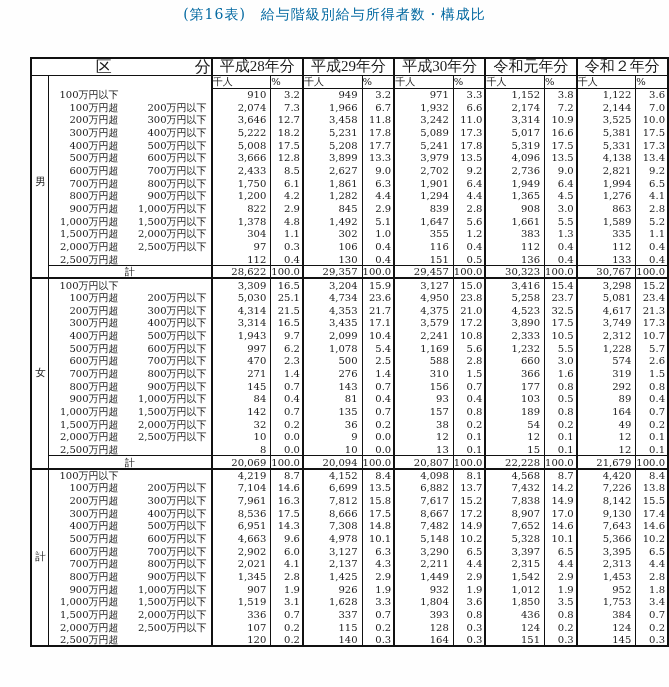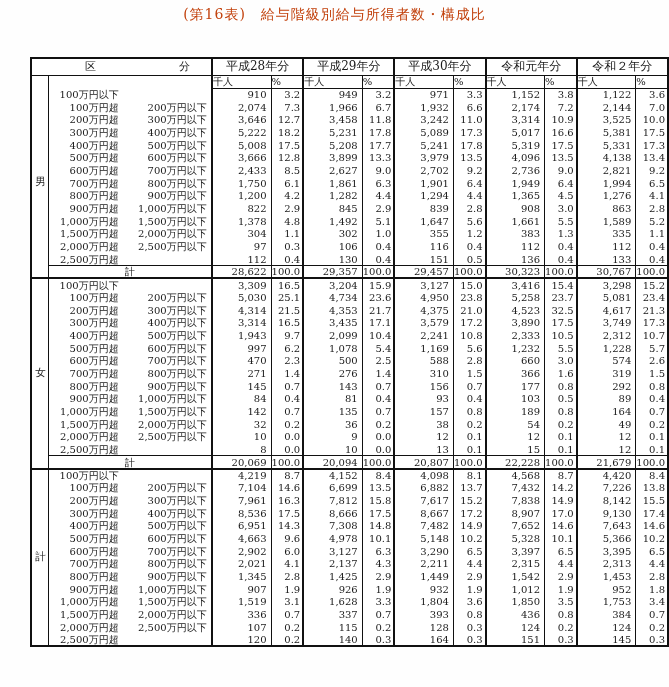--- a/index.html
+++ b/index.html
@@ -1,32 +1,32 @@
 <!DOCTYPE html>
 <html><head>
 <meta charset="utf-8">
 <style>
   * { margin:0; padding:0; box-sizing:border-box; }
   html,body { width:669px; height:687px; }
   body { background:#ffffff; font-family:"DejaVu Serif","Liberation Serif",serif; color:#1a1a1a; }
   .page { position:relative; width:669px; height:687px; background:#fefefe; overflow:hidden; }
   .title { position:absolute; top:6px; left:0; width:100%; text-align:center;
-           font-size:14px; letter-spacing:1px; color:#c2410c; }
+           font-size:14px; letter-spacing:1px; color:#0369a1; }
   .twrap { position:absolute; left:30px; top:57px; }
   table { border-collapse:collapse; table-layout:fixed; border:2px solid #111; background:#fff; }
   col.c-g { width:18px; } col.c-b { width:164px; }
   col.c-k { width:60px; } col.c-p { width:30px; }
   th, td { font-weight:normal; font-size:10px; line-height:11px; padding:0;
            white-space:nowrap; overflow:hidden; height:12.7px; }
   tr.year-row th { height:17px; }
   tr.sub-row th { height:13px; }
-  .kubun { border-bottom:1px solid #111; text-align:center; font-size:11px; }
+  .kubun { border-bottom:1px solid #111; text-align:right; font-size:16px; }
   .kubun .kl { display:inline-block; margin-left:32px; }
   .kubun .kr { display:inline-block; margin-left:83px; }
-  .yh { border-bottom:1px solid #111; border-left:2px solid #111; text-align:center; font-size:12px; }
+  .yh { border-bottom:1px solid #111; border-left:2px solid #111; text-align:center; font-size:15px;font-family:Liberation Serif, serif; }
   .gpad { border:none; }
   .bpad { border-left:1px solid #111; }
   .sh { border-bottom:1px solid #111; text-align:left; padding-right:4px; font-size:10px; }
   .sh.k { border-left:2px solid #111; }
   .sh.p { border-left:1px solid #111; }
   td.g { border:none; }
   td.b { border-left:1px solid #111; text-align:left;margin-top:16px; }
   td.b .lo { display:inline-block; width:70px; text-align:right; }
   td.b .hi { display:inline-block; width:88px; text-align:right; }
   td.n { border-left:2px solid #111; text-align:right; padding-right:4px; }

